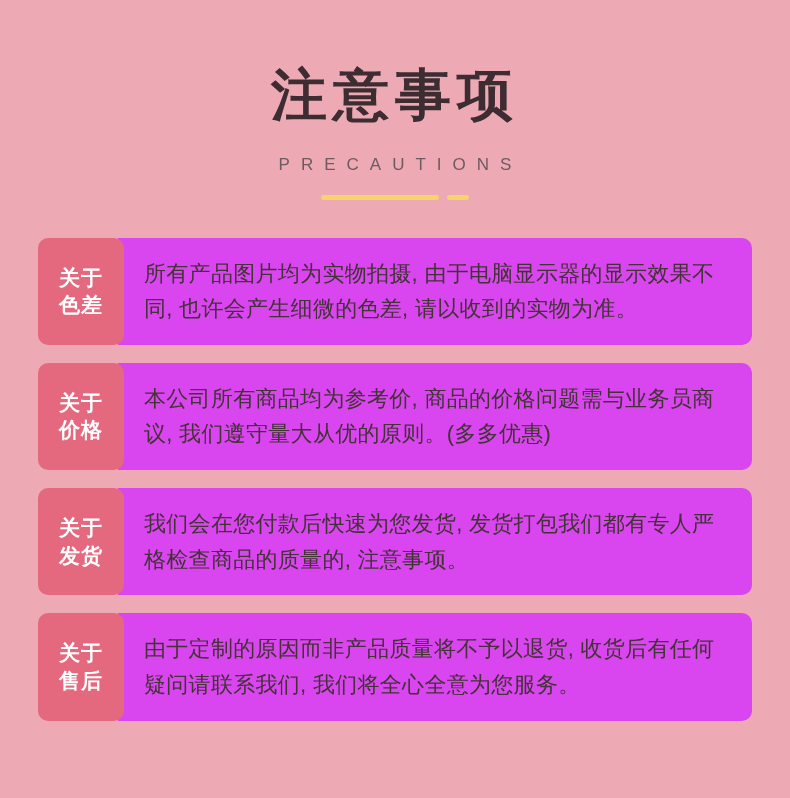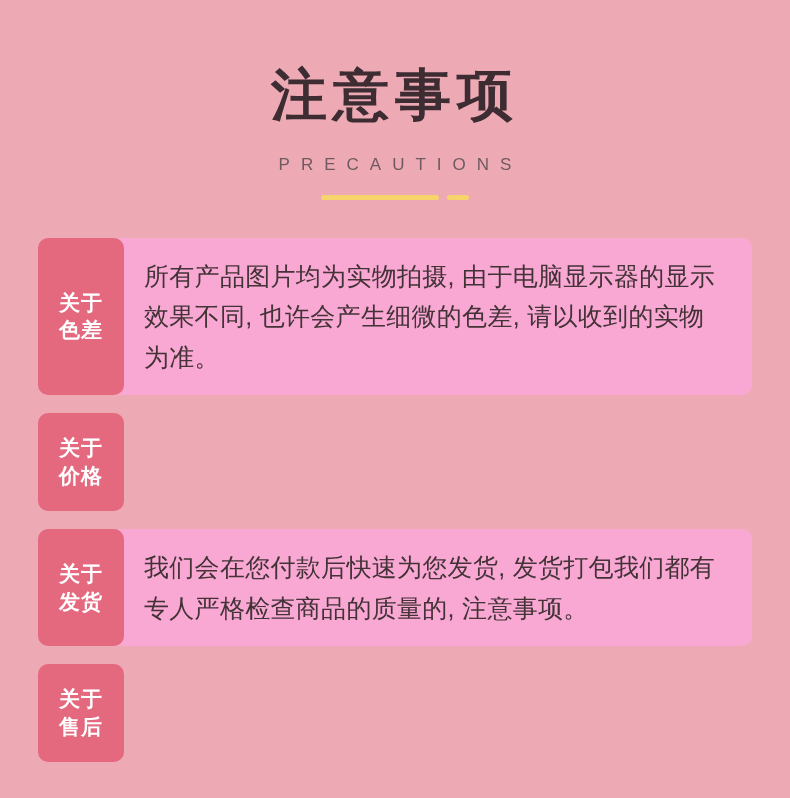--- a/index.html
+++ b/index.html
@@ -89,28 +89,28 @@
     flex-direction: column;
     align-items: center;
     justify-content: center;
     font-size: 21px;
     font-weight: bold;
     line-height: 1.32;
     letter-spacing: 1px;
   }
   .body {
     flex: 1 1 auto;
-    background: #f9a8d4;
+    background: #d946ef;
     border-radius: 0 10px 10px 0;
     margin-left: -6px;
     padding: 18px 30px 18px 26px;
     display: flex;
     align-items: center;
     color: #433236;
-    font-size: 25px;
+    font-size: 22px;
     line-height: 1.62;
     letter-spacing: 0.3px;
   }
 </style>
 </head>
 <body>
 
 <div class="page">
 
   <div class="header">
@@ -130,31 +130,33 @@
         <span>色差</span>
       </div>
       <div class="body">所有产品图片均为实物拍摄, 由于电脑显示器的显示效果不同, 也许会产生细微的色差, 请以收到的实物为准。</div>
     </div>
 
     <div class="item">
       <div class="tag">
         <span>关于</span>
         <span>价格</span>
       </div>
+      <div class="body">本公司所有商品均为参考价, 商品的价格问题需与业务员商议, 我们遵守量大从优的原则。(多多优惠)</div>
     </div>
 
     <div class="item">
       <div class="tag">
         <span>关于</span>
         <span>发货</span>
       </div>
       <div class="body">我们会在您付款后快速为您发货, 发货打包我们都有专人严格检查商品的质量的, 注意事项。</div>
     </div>
 
     <div class="item">
       <div class="tag">
         <span>关于</span>
         <span>售后</span>
       </div>
+      <div class="body">由于定制的原因而非产品质量将不予以退货, 收货后有任何疑问请联系我们, 我们将全心全意为您服务。</div>
     </div>
 
   </div>
 </div>
 
 </body></html>

